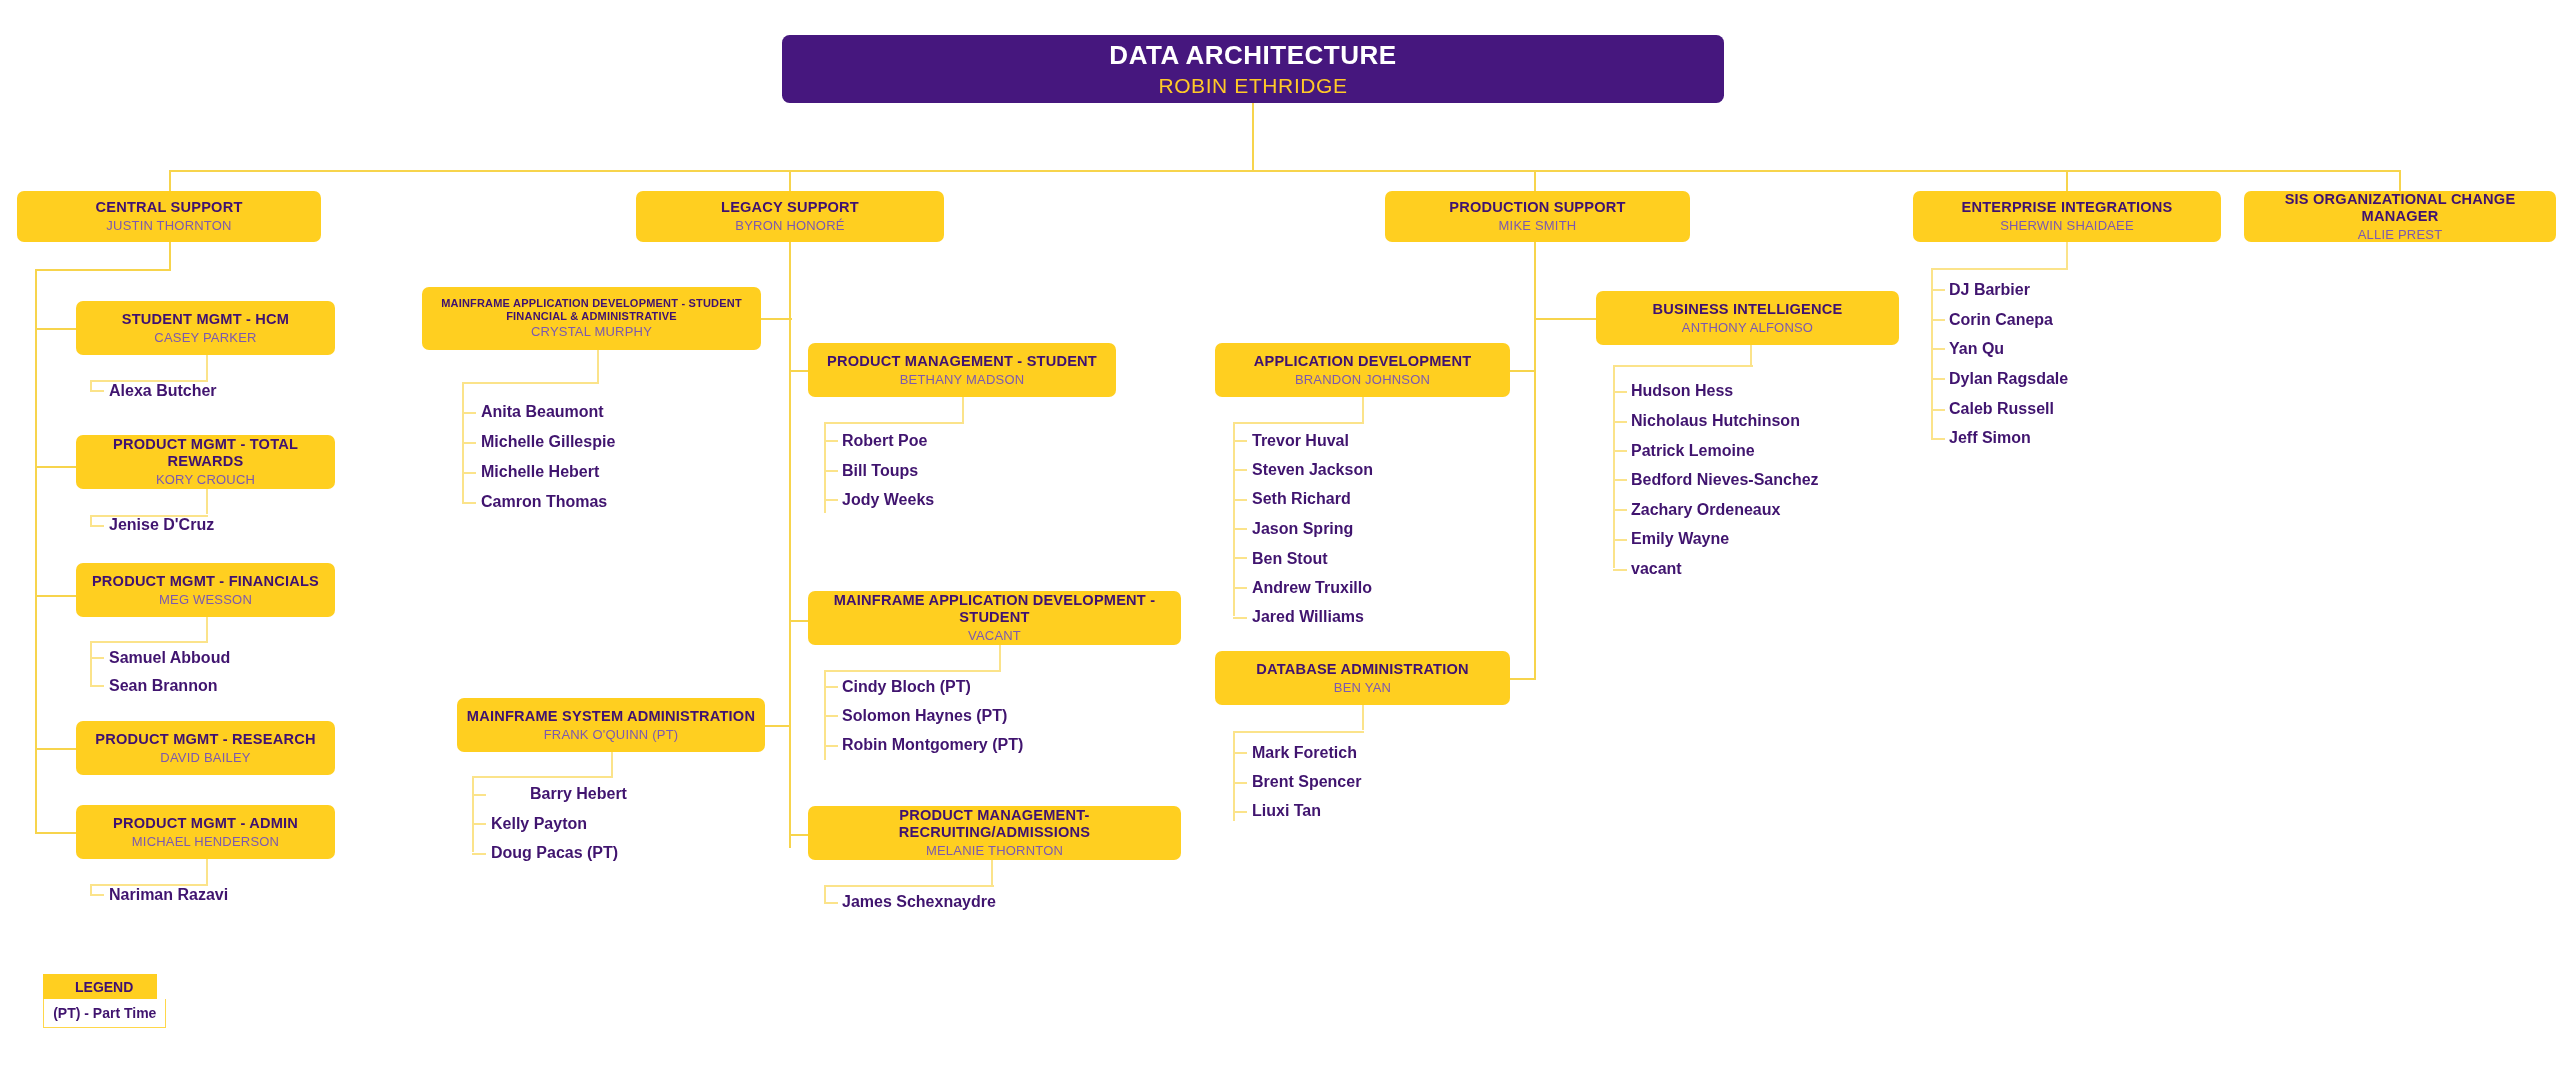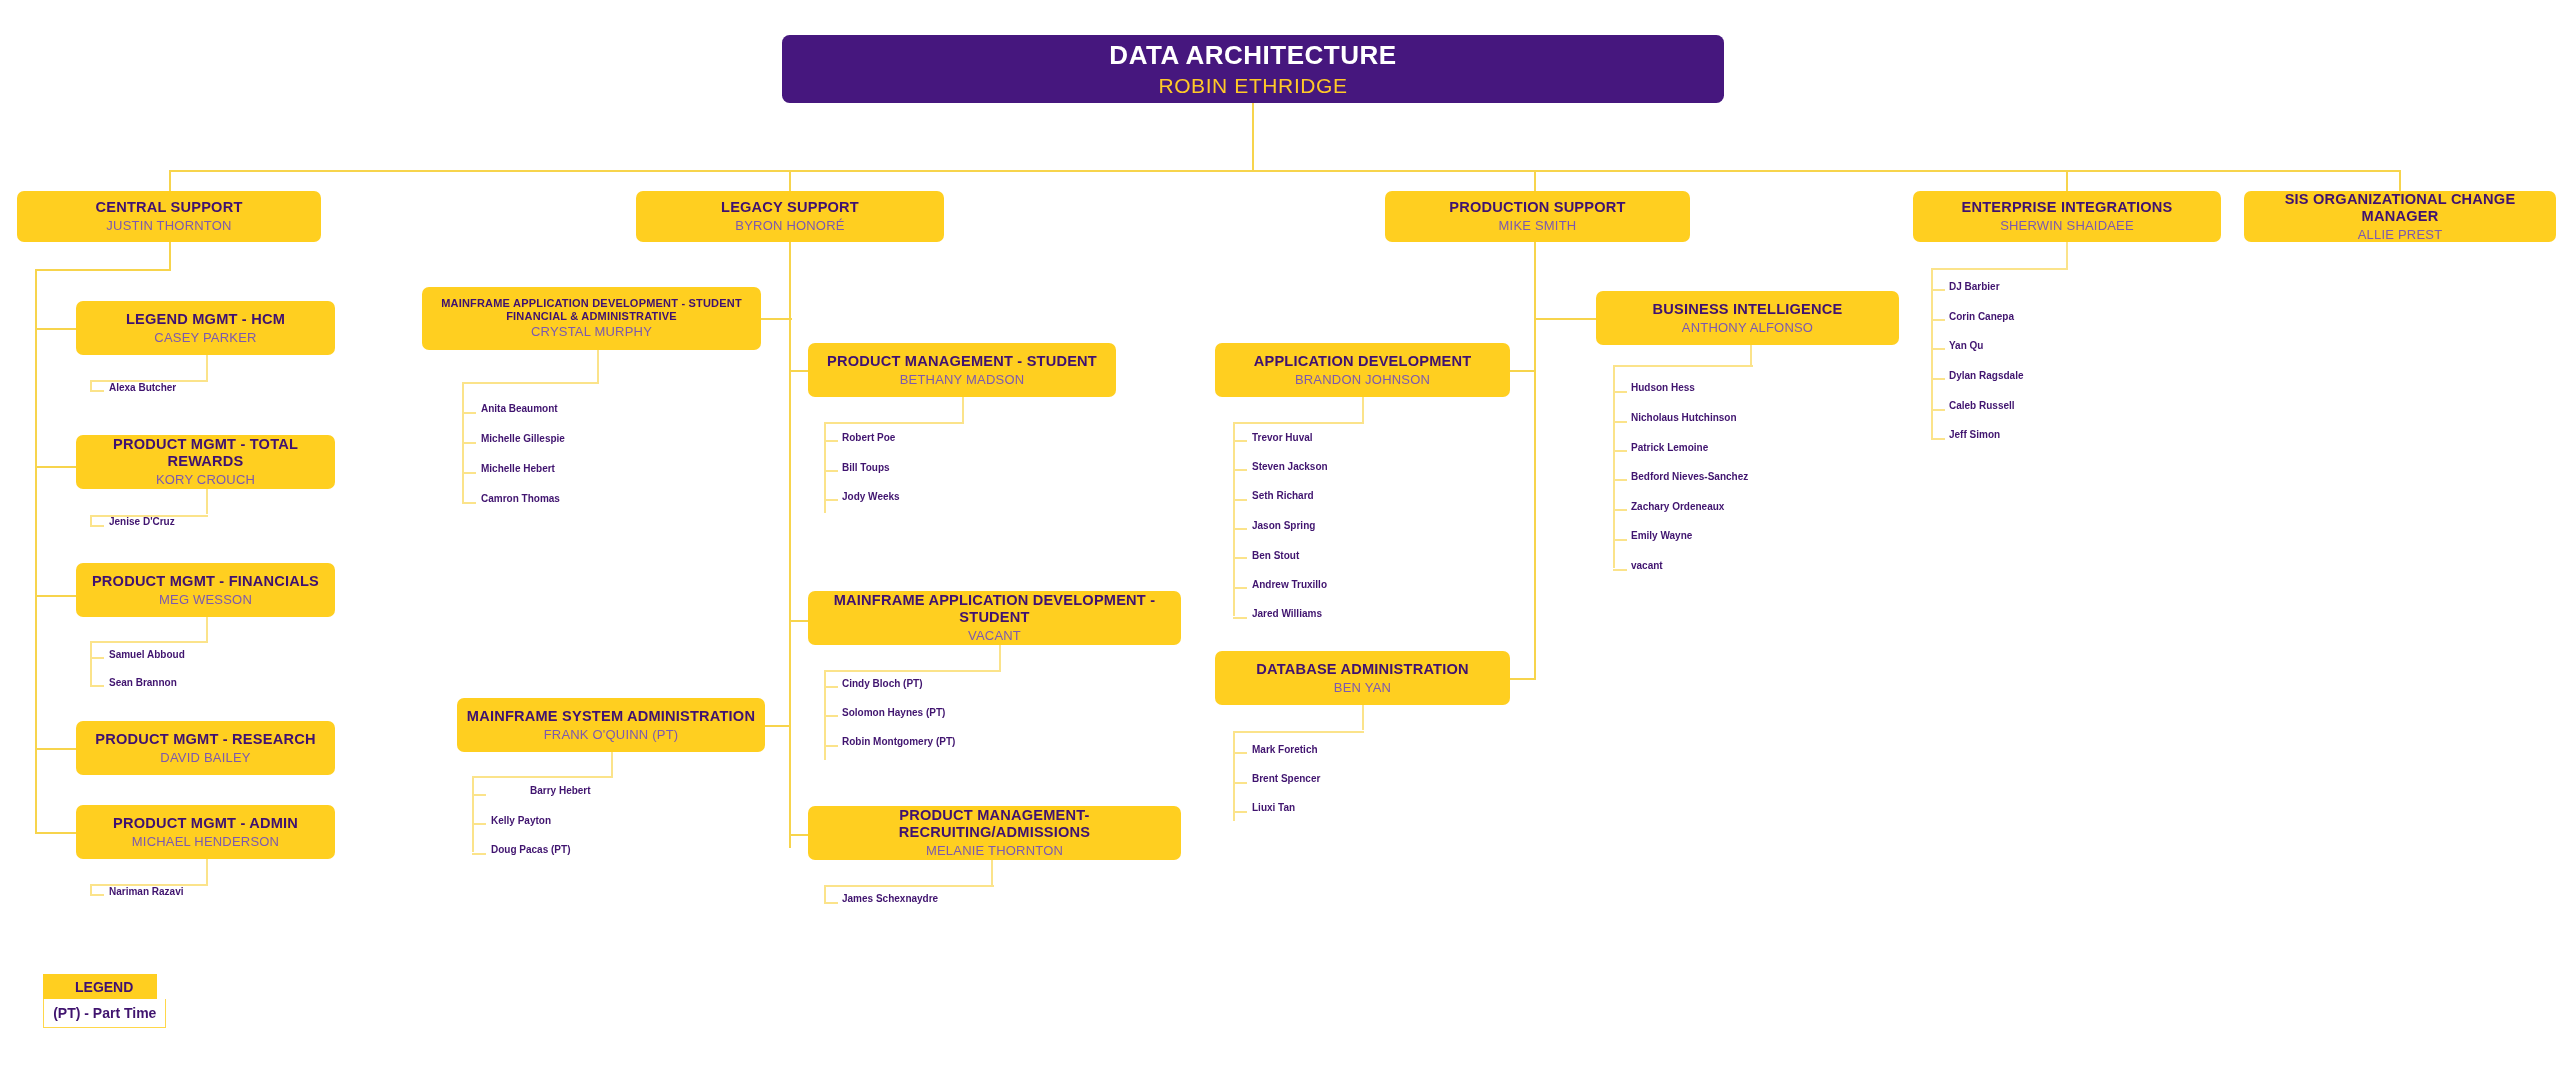--- a/index.html
+++ b/index.html
@@ -56,21 +56,21 @@
   .lvl2 .title{font-size:14.6px;}
   .lvl2 .person{font-size:13px;margin-top:1.5px;}
   .lvl2.tall{height:63px;}
   .lvl2.tall .title{font-size:11px;}
 
   
   .leaf{
     position:absolute;
     color:#40146f;
     font-weight:bold;
-    font-size:10px;
+    font-size:16px;
     white-space:nowrap;
   }
 
   
   #legend-head{
     position:absolute;background:#ffcf20;
     color:#3f1170;font-weight:bold;font-size:14px;
     display:flex;align-items:center;padding-left:9.2px;
     box-sizing:border-box;
   }
@@ -132,21 +132,21 @@
 
   <div class="ln v" style="left:35px;top:269px;height:563px;"></div>
 
   <div class="ln h" style="left:35px;top:328px;width:42px;"></div>
   <div class="ln h" style="left:35px;top:466px;width:42px;"></div>
   <div class="ln h" style="left:35px;top:595px;width:42px;"></div>
   <div class="ln h" style="left:35px;top:748px;width:42px;"></div>
   <div class="ln h" style="left:35px;top:832px;width:42px;"></div>
 
   <div class="box lvl2" style="left:76px;top:301px;width:259px;">
-    <div class="title">LEGEND MGMT - HCM</div>
+    <div class="title">STUDENT MGMT - HCM</div>
     <div class="person">CASEY PARKER</div>
   </div>
   <div class="ln v pale" style="left:206px;top:355px;height:25.4px;"></div>
   <div class="ln h pale" style="left:90px;top:380px;width:118px;"></div>
   <div class="ln v pale" style="left:90px;top:380px;height:10px;"></div>
   <div class="ln h pale" style="left:90px;top:390px;width:14px;"></div>
   <div class="leaf" style="left:109px;top:382px;">Alexa Butcher</div>
 
   <div class="box lvl2" style="left:76px;top:435px;width:259px;">
     <div class="title">PRODUCT MGMT - TOTAL REWARDS</div>

